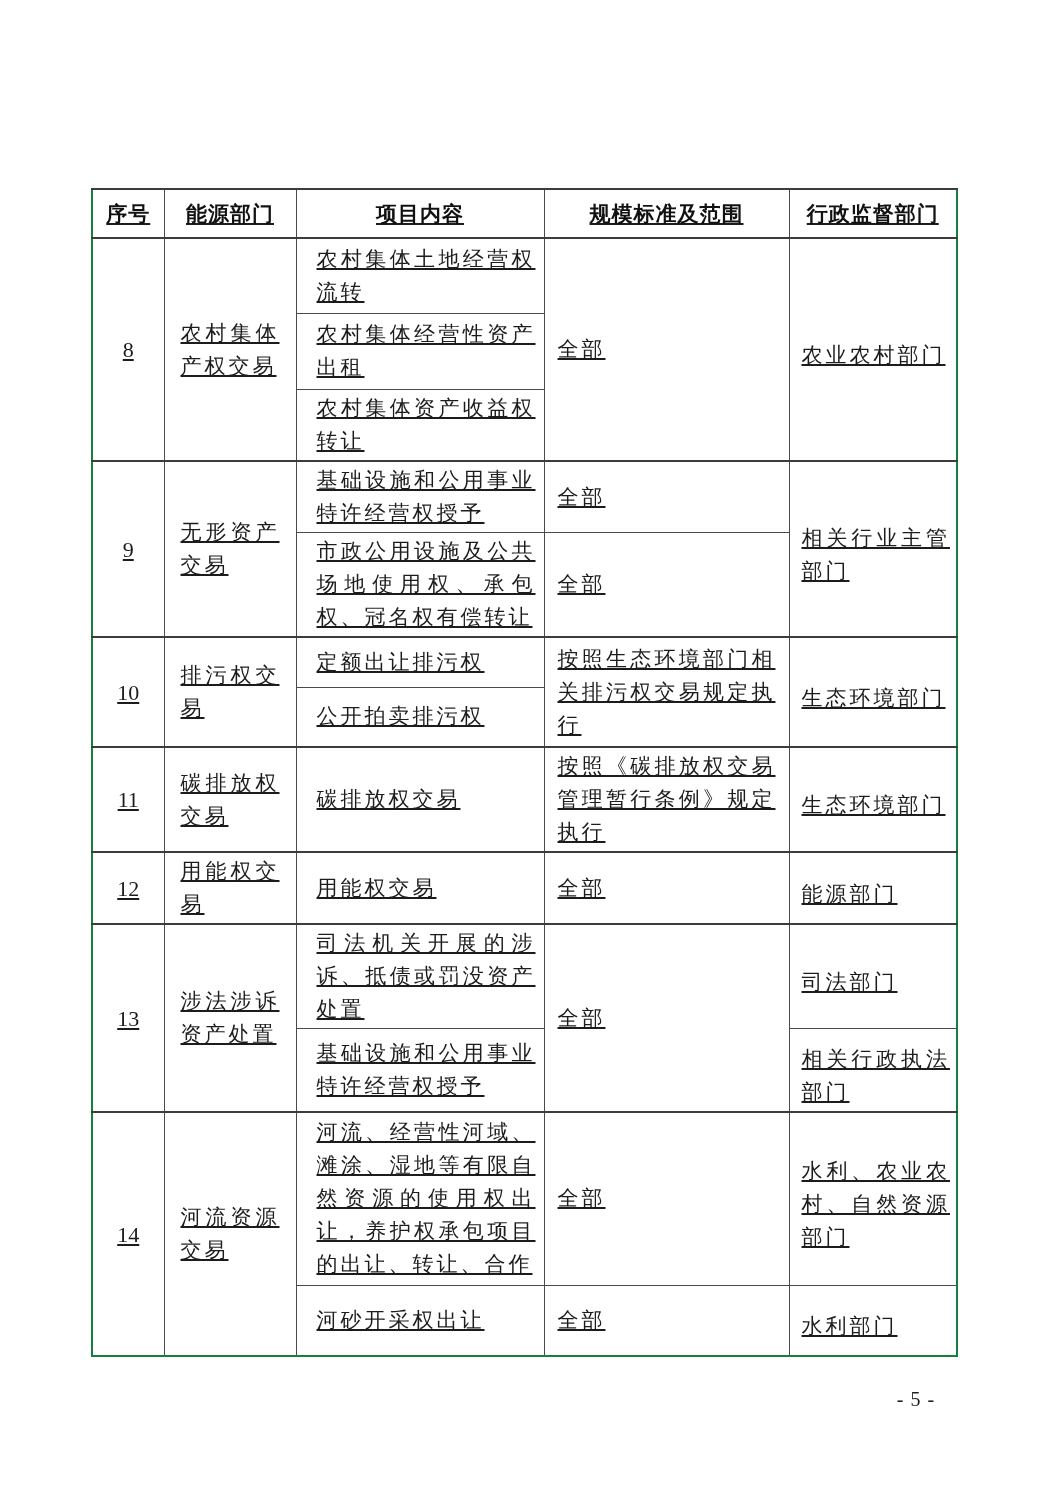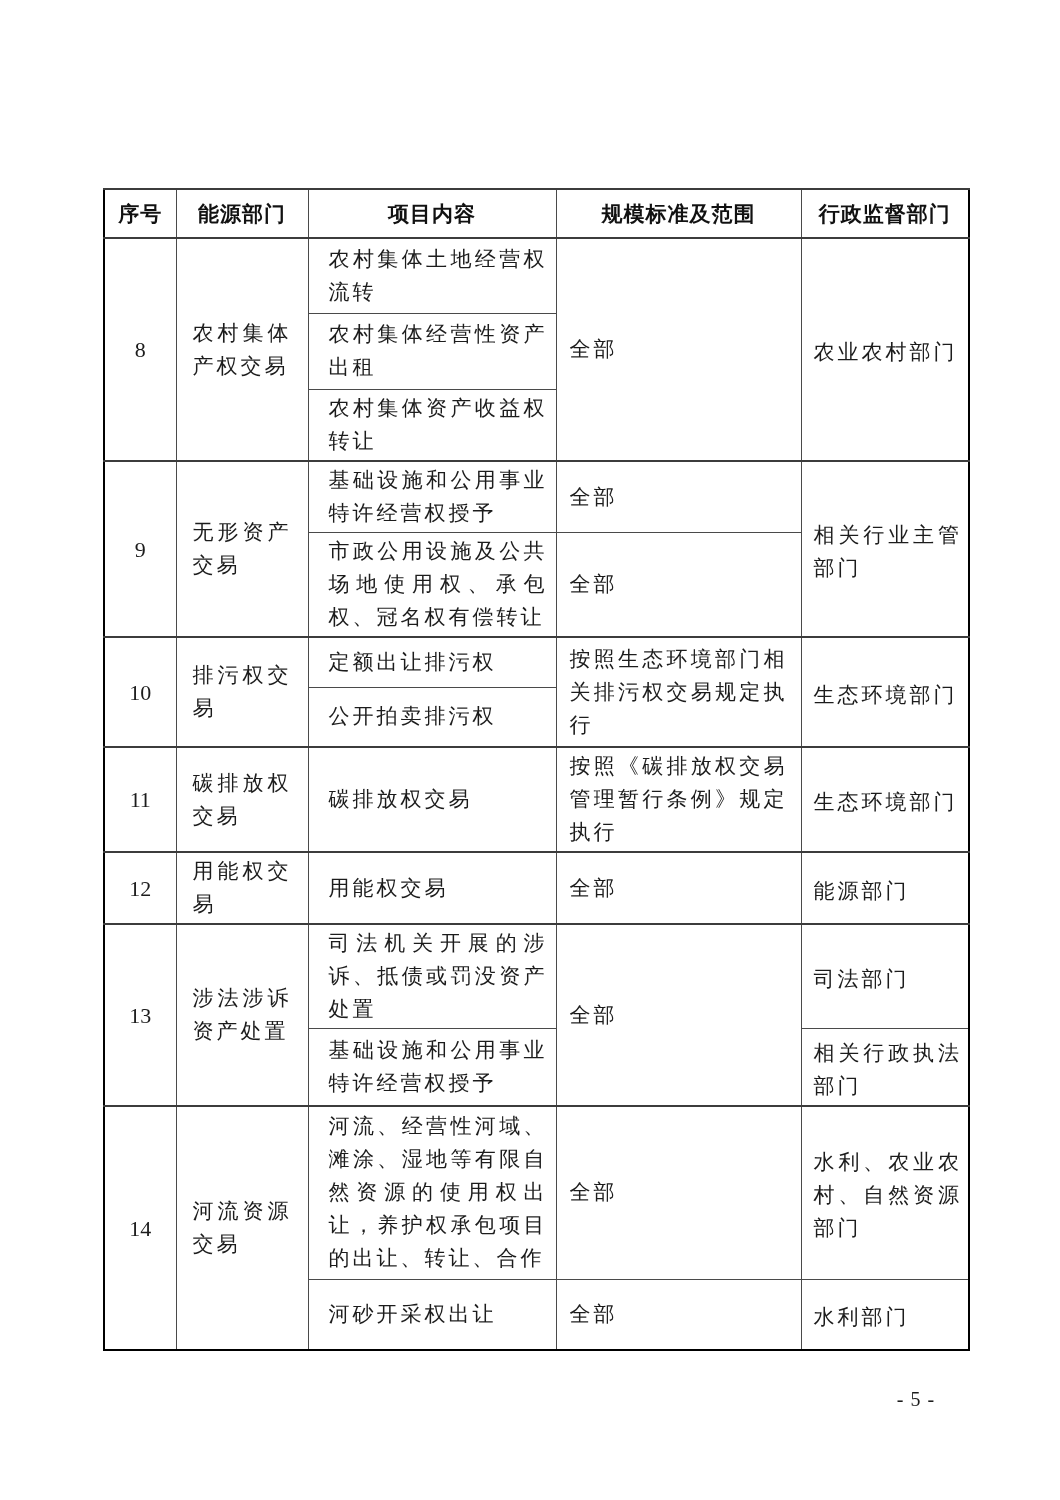--- a/index.html
+++ b/index.html
@@ -11,27 +11,28 @@
     position: relative;
     width: 1060px;
     height: 1500px;
     background: #ffffff;
     overflow: hidden;
     font-family: "Liberation Serif", "DejaVu Serif", serif;
     color: #1c1c1c;
   }
   table.doc-table {
     position: absolute;
-    left: 103px;
+    left: 91px;
     top: 188px;
     width: 865px;
     height: 1129px;
     border-collapse: collapse;
     table-layout: fixed;
-    border: 2px solid #000000;
+    border: 2px solid #15803d;
+    text-decoration: underline;
   }
   .doc-table th,
   .doc-table td {
     border: 1px solid #4a4a4a;
     vertical-align: middle;
     overflow: hidden;
     box-sizing: border-box;
   }
   
   .doc-table tr.grp > th,
@@ -56,21 +57,21 @@
     color: #1c1c1c;
   }
   td.c-no {
     text-align: center;
     letter-spacing: 0;
     font-size: 22px;
   }
   td.c-cat     { padding: 2px 16px; }
   td.c-content { padding: 2px 8px 2px 20px; }
   td.c-scope   { padding: 2px 13px; }
-  td.c-dept    { padding: 8px 6px 2px 12px; }
+  td.c-dept    { padding: 14px 6px 2px 12px; }
   .page-number {
     position: absolute;
     left: 878px;
     top: 1388px;
     width: 76px;
     text-align: center;
     font-size: 20px;
     letter-spacing: 1px;
     color: #1c1c1c;
   }

